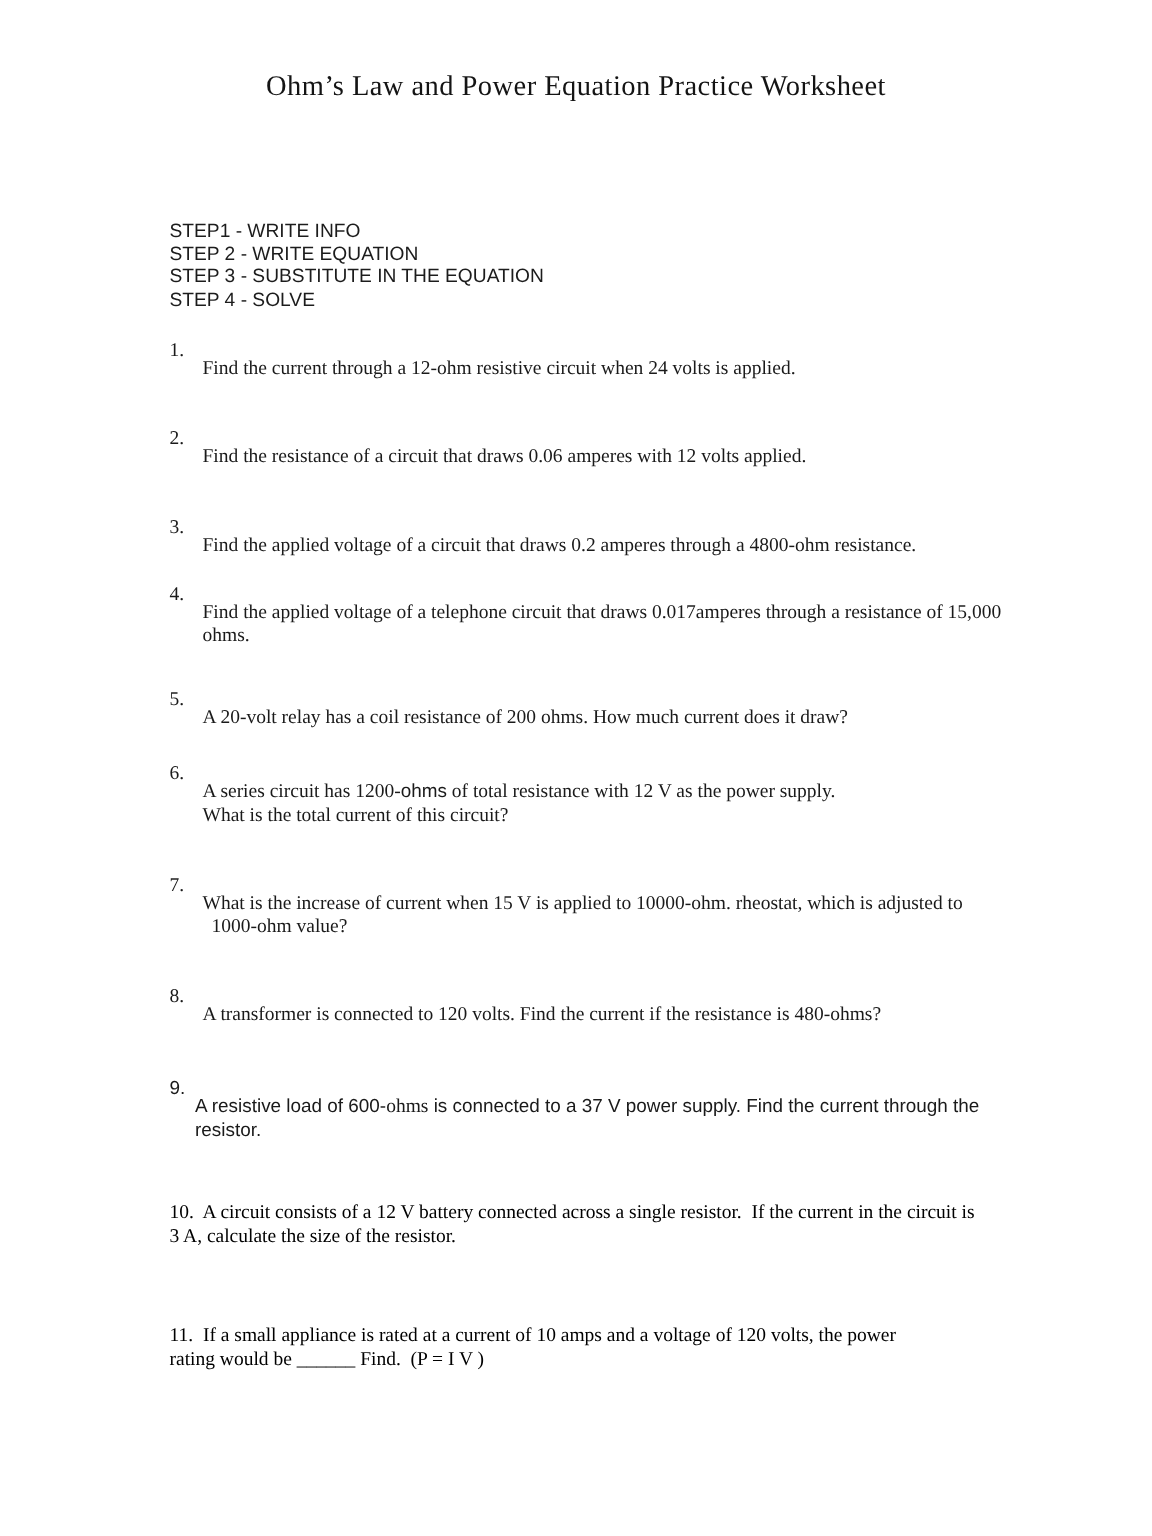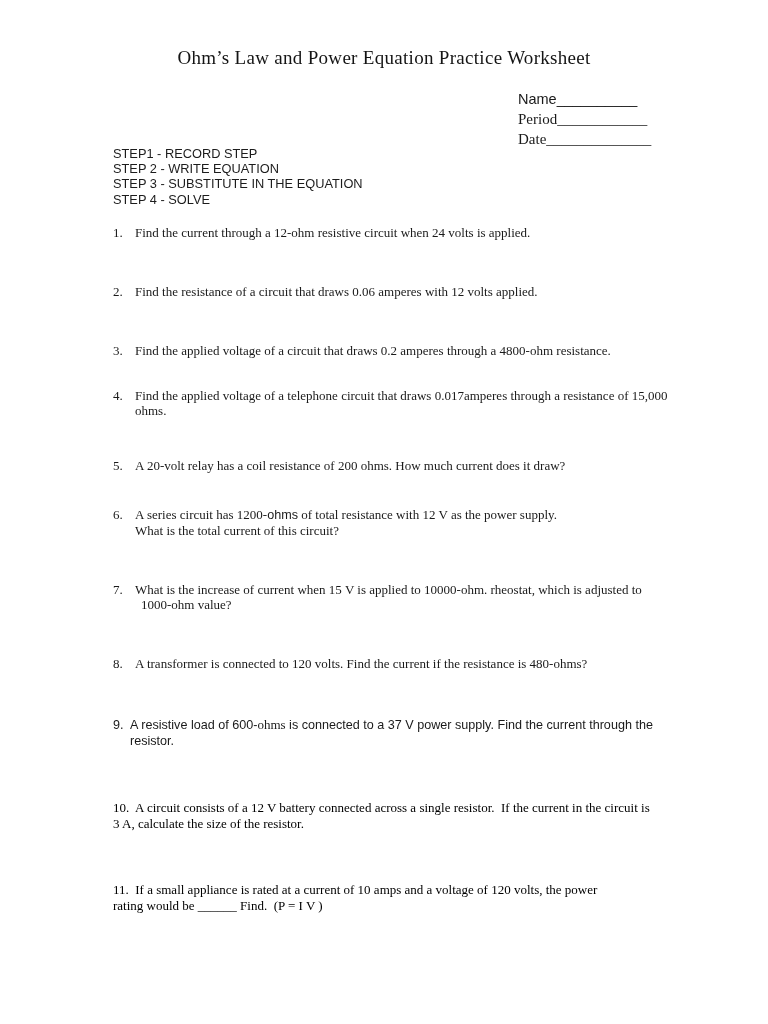--- a/index.html
+++ b/index.html
@@ -74,20 +74,21 @@
   }
   .problem .num {
     flex: 0 0 22px;
     white-space: pre;
   }
   .problem.narrow-num .num {
     flex: 0 0 17px;
   }
   .problem .ptext {
     flex: 1 1 auto;
+    margin-top: 12px;
   }
   .problem .line {
     display: block;
     white-space: pre-wrap;
   }
   .problem .line.indent6 {
     padding-left: 6px;
   }
   .problem-flat {
     position: absolute;
@@ -123,28 +124,23 @@
   .p10 { top: 800px; }
   .p11 { top: 882px; }
 </style>
 </head>
 <body>
 
 <div class="page">
 
   <div class="title">Ohm’s Law and Power Equation Practice Worksheet</div>
 
-  <div class="header-fields">
-    <div class="field field-name">Name__________</div>
-    <div class="field field-period">Period____________</div>
-    <div class="field field-date">Date______________</div>
-  </div>
 
   <div class="instructions">
-    <div class="step">STEP1 - RECORD STEP</div>
+    <div class="step">STEP1 - WRITE INFO</div>
     <div class="step">STEP 2 - WRITE EQUATION</div>
     <div class="step">STEP 3 - SUBSTITUTE IN THE EQUATION</div>
     <div class="step">STEP 4 - SOLVE</div>
   </div>
 
   <div class="problem p1">
     <span class="num">1.</span>
     <span class="ptext">
         <span class="line">Find the current through a 12-ohm resistive circuit when 24 volts is applied.</span>
       </span>

